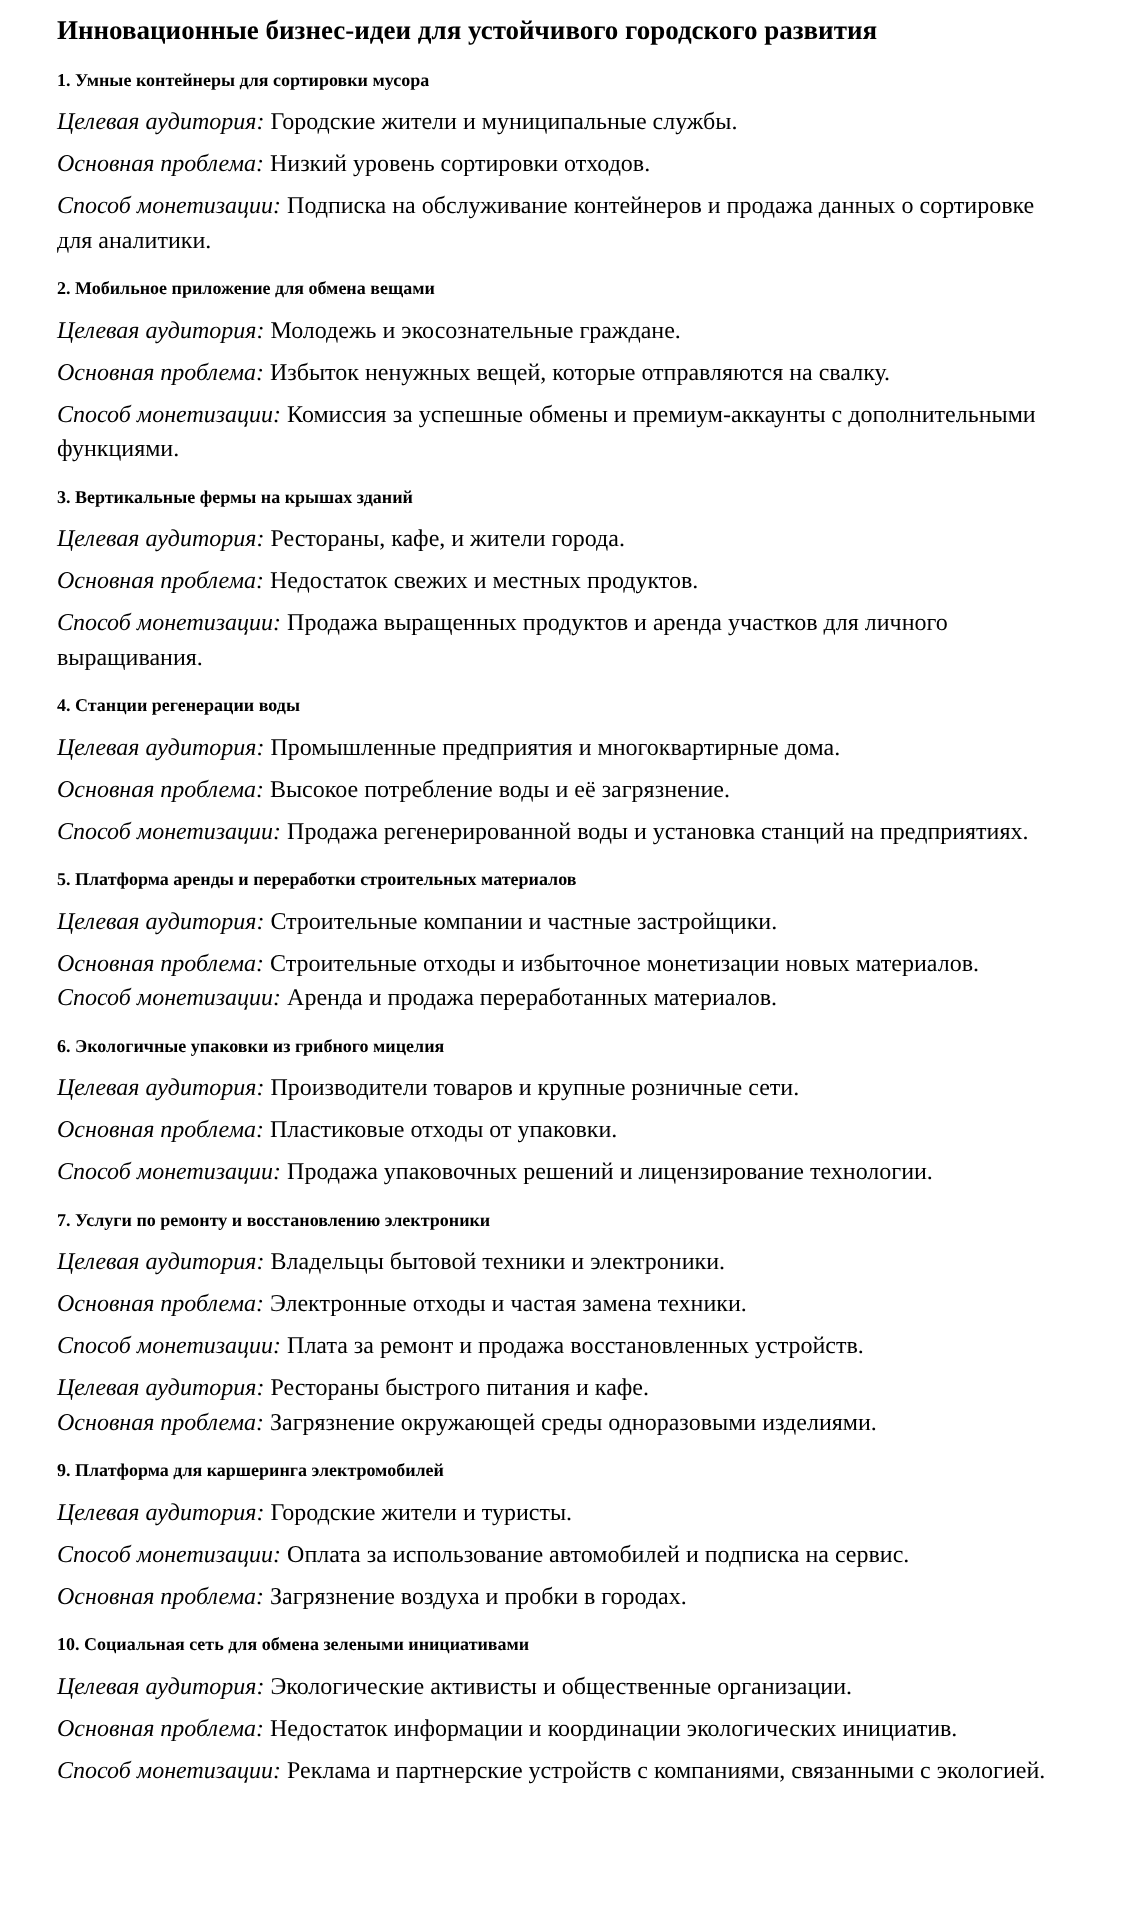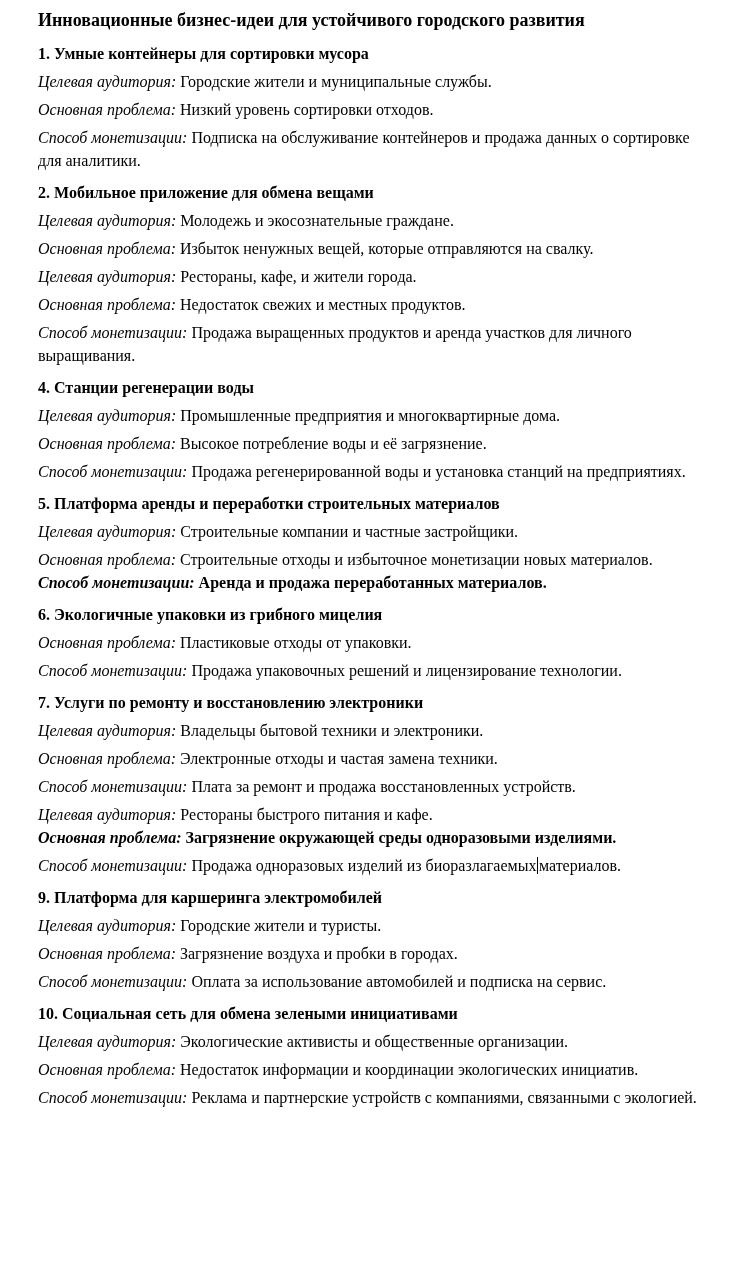--- a/index.html
+++ b/index.html
@@ -17,31 +17,30 @@
     font-size: 16px;
     line-height: 23px;
   }
   h1.doc-title {
     font-size: 18px;
     line-height: 25px;
     font-weight: bold;
     margin: 0 0 5px 0;
   }
   h2.idea-heading {
-    font-size: 16px;
+    font-size: 12px;
     line-height: 23px;
     font-weight: bold;
     margin: 9px 0 5px 0;
   }
   p.field {
     margin: 0 0 5px 0;
   }
   p.field.tight {
     margin-top: -5px;
-    font-weight: bold;
   }
   .label {
     font-style: italic;
   }
   .caret {
     display: inline-block;
     width: 1.5px;
     height: 17px;
     background: #000000;
     vertical-align: -3px;
@@ -59,23 +58,25 @@
     <h2 class="idea-heading">1. Умные контейнеры для сортировки мусора</h2>
     <p class="field"><em class="label">Целевая аудитория:</em> <span>Городские жители и муниципальные службы.</span></p>
     <p class="field"><em class="label">Основная проблема:</em> <span>Низкий уровень сортировки отходов.</span></p>
     <p class="field"><em class="label">Способ монетизации:</em> <span>Подписка на обслуживание контейнеров и продажа данных о сортировке для аналитики.</span></p>
   </section>
 
   <section>
     <h2 class="idea-heading">2. Мобильное приложение для обмена вещами</h2>
     <p class="field"><em class="label">Целевая аудитория:</em> <span>Молодежь и экосознательные граждане.</span></p>
     <p class="field"><em class="label">Основная проблема:</em> <span>Избыток ненужных вещей, которые отправляются на свалку.</span></p>
+    <p class="field"><em class="label">Способ монетизации:</em> <span>Комиссия за успешные обмены и премиум-аккаунты с дополнительными функциями.</span></p>
   </section>
 
   <section>
+    <h2 class="idea-heading">3. Вертикальные фермы на крышах зданий</h2>
     <p class="field"><em class="label">Целевая аудитория:</em> <span>Рестораны, кафе, и жители города.</span></p>
     <p class="field"><em class="label">Основная проблема:</em> <span>Недостаток свежих и местных продуктов.</span></p>
     <p class="field"><em class="label">Способ монетизации:</em> <span>Продажа выращенных продуктов и аренда участков для личного выращивания.</span></p>
   </section>
 
   <section>
     <h2 class="idea-heading">4. Станции регенерации воды</h2>
     <p class="field"><em class="label">Целевая аудитория:</em> <span>Промышленные предприятия и многоквартирные дома.</span></p>
     <p class="field"><em class="label">Основная проблема:</em> <span>Высокое потребление воды и её загрязнение.</span></p>
     <p class="field"><em class="label">Способ монетизации:</em> <span>Продажа регенерированной воды и установка станций на предприятиях.</span></p>
@@ -83,42 +84,42 @@
 
   <section>
     <h2 class="idea-heading">5. Платформа аренды и переработки строительных материалов</h2>
     <p class="field"><em class="label">Целевая аудитория:</em> <span>Строительные компании и частные застройщики.</span></p>
     <p class="field"><em class="label">Основная проблема:</em> <span>Строительные отходы и избыточное монетизации новых материалов.</span></p>
     <p class="field tight"><em class="label">Способ монетизации:</em> <span>Аренда и продажа переработанных материалов.</span></p>
   </section>
 
   <section>
     <h2 class="idea-heading">6. Экологичные упаковки из грибного мицелия</h2>
+    <p class="field"><em class="label">Целевая аудитория:</em> <span>Производители товаров и крупные розничные сети.</span></p>
     <p class="field"><em class="label">Основная проблема:</em> <span>Пластиковые отходы от упаковки.</span></p>
     <p class="field"><em class="label">Способ монетизации:</em> <span>Продажа упаковочных решений и лицензирование технологии.</span></p>
   </section>
 
   <section>
     <h2 class="idea-heading">7. Услуги по ремонту и восстановлению электроники</h2>
     <p class="field"><em class="label">Целевая аудитория:</em> <span>Владельцы бытовой техники и электроники.</span></p>
     <p class="field"><em class="label">Основная проблема:</em> <span>Электронные отходы и частая замена техники.</span></p>
     <p class="field"><em class="label">Способ монетизации:</em> <span>Плата за ремонт и продажа восстановленных устройств.</span></p>
   </section>
 
   <section>
     <p class="field"><em class="label">Целевая аудитория:</em> <span>Рестораны быстрого питания и кафе.</span></p>
     <p class="field tight"><em class="label">Основная проблема:</em> <span>Загрязнение окружающей среды одноразовыми изделиями.</span></p>
-    <p class="field"><em class="label">Способ монетизации:</em> <span>Продажа одноразовых изделий из биоразлагаемых</span><span class="caret"></span><span>материалов.</span></p>
   </section>
 
   <section>
     <h2 class="idea-heading">9. Платформа для каршеринга электромобилей</h2>
     <p class="field"><em class="label">Целевая аудитория:</em> <span>Городские жители и туристы.</span></p>
+    <p class="field"><em class="label">Способ монетизации:</em> <span>Оплата за использование автомобилей и подписка на сервис.</span></p>
     <p class="field"><em class="label">Основная проблема:</em> <span>Загрязнение воздуха и пробки в городах.</span></p>
-    <p class="field"><em class="label">Способ монетизации:</em> <span>Оплата за использование автомобилей и подписка на сервис.</span></p>
   </section>
 
   <section>
     <h2 class="idea-heading">10. Социальная сеть для обмена зелеными инициативами</h2>
     <p class="field"><em class="label">Целевая аудитория:</em> <span>Экологические активисты и общественные организации.</span></p>
     <p class="field"><em class="label">Основная проблема:</em> <span>Недостаток информации и координации экологических инициатив.</span></p>
     <p class="field"><em class="label">Способ монетизации:</em> <span>Реклама и партнерские устройств с компаниями, связанными с экологией.</span></p>
   </section>
 
 </div>

